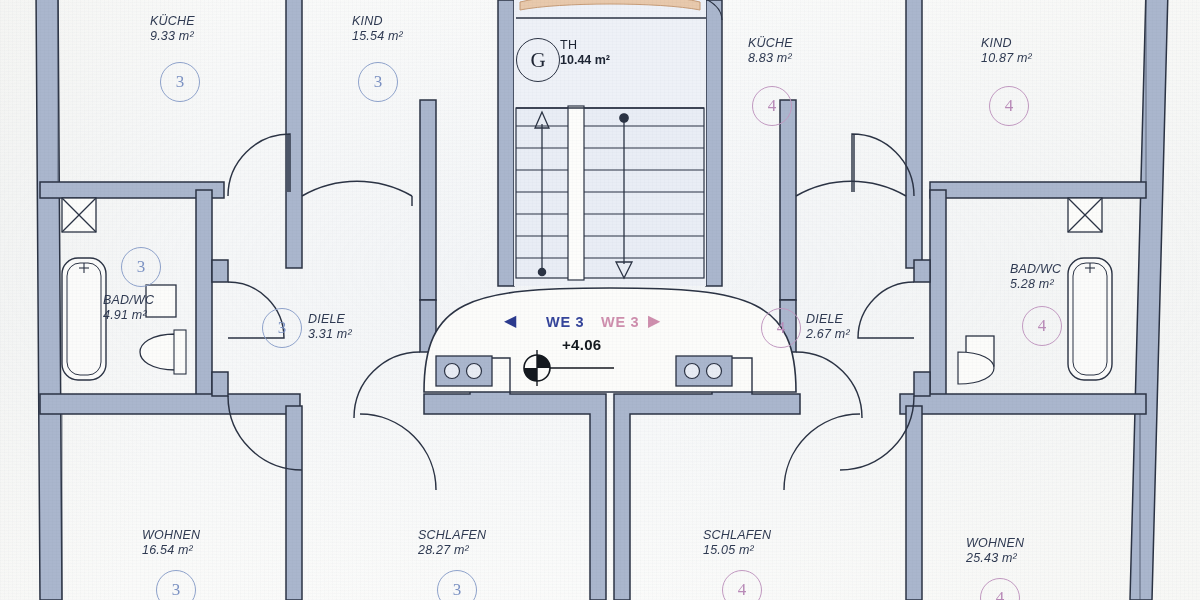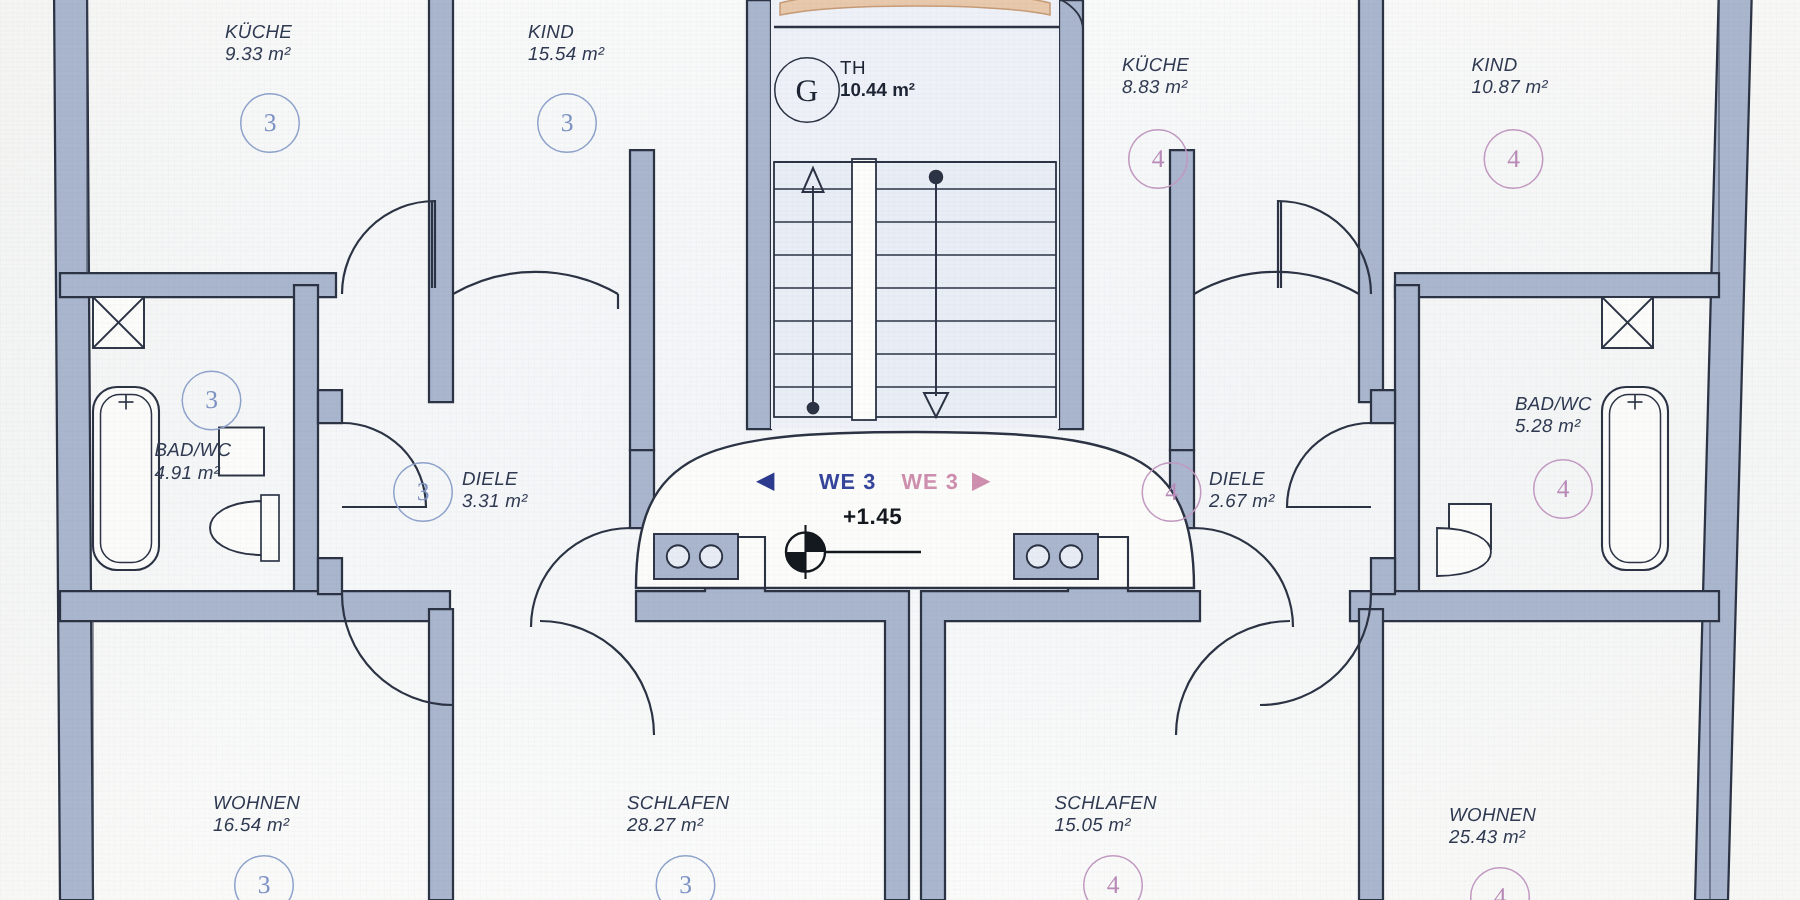--- a/index.html
+++ b/index.html
@@ -353,16 +353,16 @@
   <div class="stair-lbl" style="left:560px;top:38px">
     <span class="nm">TH</span>
     <span class="ar">10.44 m²</span>
   </div>
 
   <div class="arr b" style="left:504px;top:313px">◀</div>
   <div class="we b" style="left:546px;top:314px">WE 3</div>
   <div class="we p" style="left:601px;top:314px">WE 3</div>
   <div class="arr p" style="left:648px;top:313px">▶</div>
 
-  <div class="elev" style="left:562px;top:336px">+1.45</div>
+  <div class="elev" style="left:562px;top:336px">+4.06</div>
 
   <div id="grain"></div>
 </div>
 
 </body></html>

